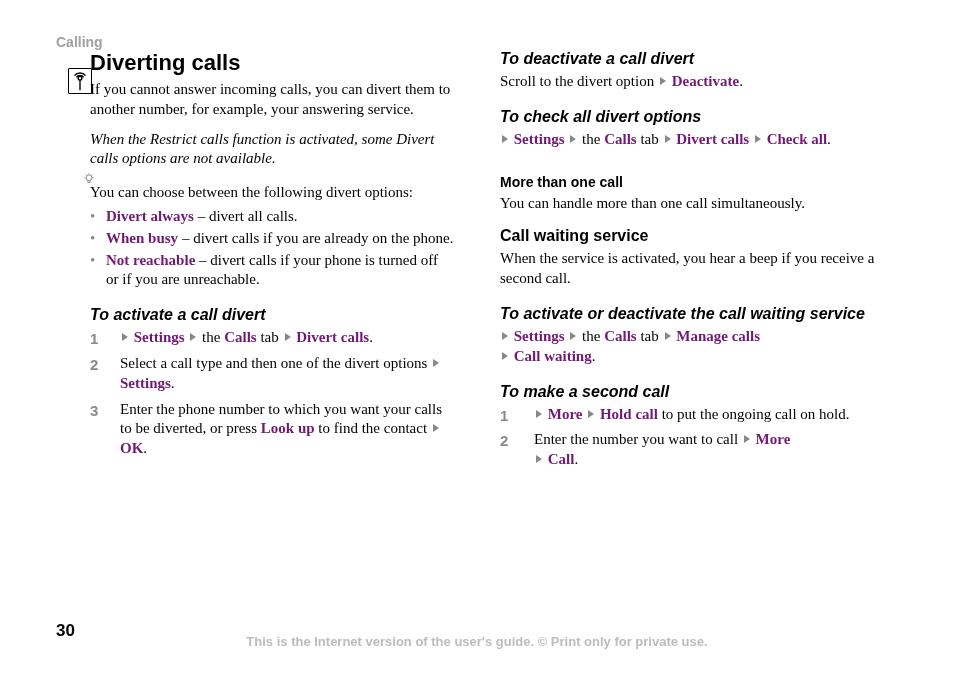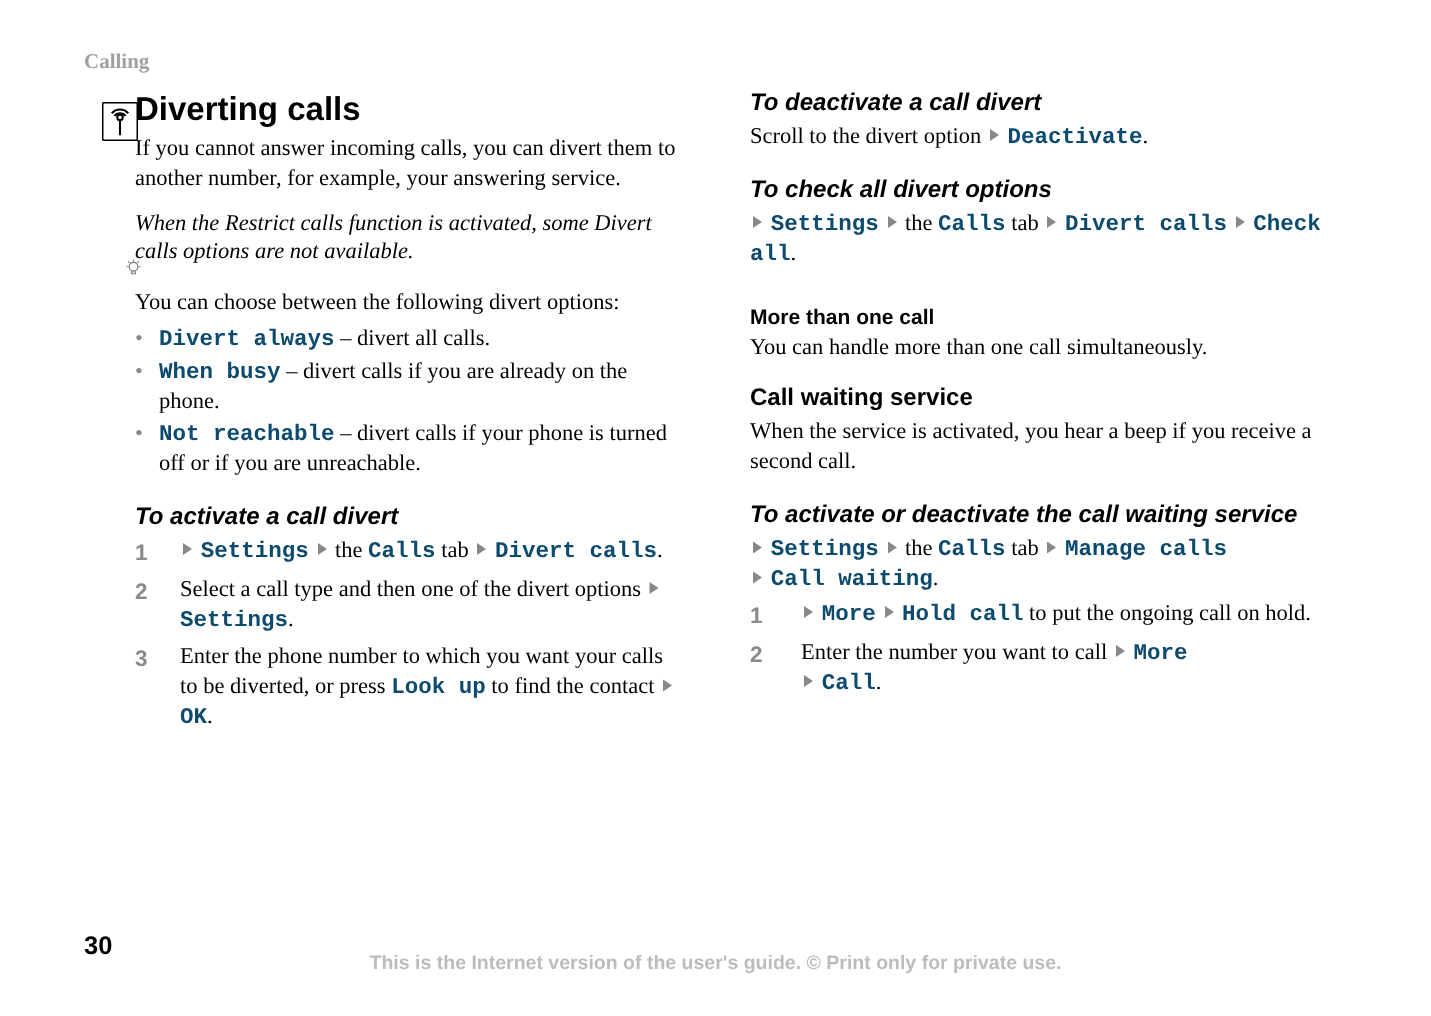--- a/index.html
+++ b/index.html
@@ -13,25 +13,24 @@
     height: 677px;
     box-sizing: border-box;
   }
   .page {
     padding: 34px 56px 20px 56px;
     box-sizing: border-box;
     height: 100%;
     position: relative;
   }
   .header {
-    font-family: Liberation Serif, serif;
+    font-family: Liberation Sans, sans-serif;
     font-weight: bold;
     color: #a0a0a0;
     font-size: 14px;
-    margin-bottom: 10px;
   }
   .columns {
     display: flex;
     gap: 46px;
   }
   .col {
     width: 50%;
   }
   .icon-box {
     width: 22px;
@@ -111,23 +110,23 @@
   }
   .bullets li::before {
     content: "•";
     position: absolute;
     left: 0;
     top: 0;
     color: #888;
     font-size: 15px;
   }
   .gray-bold {
-    font-family: Liberation Mono, monospace;
+    font-family: Liberation Serif, serif;
     font-weight: bold;
-    color: #0c4a6e;
+    color: #701a75;
   }
   .steps {
     list-style: none;
     padding: 0;
     margin: 0;
   }
   .steps li {
     position: relative;
     padding-left: 30px;
     line-height: 1.32;
@@ -257,20 +256,21 @@
 
       <div class="h3">Call waiting service</div>
       <p class="para">When the service is activated, you hear a beep if you receive a second call.</p>
 
       <div class="h4">To activate or deactivate the call waiting service</div>
       <p class="para2">
         <span class="tri"></span> <span class="gray-bold">Settings</span> <span class="tri"></span><span> the </span><span class="gray-bold">Calls</span><span> tab </span><span class="tri"></span> <span class="gray-bold">Manage calls</span><br>
         <span class="tri"></span> <span class="gray-bold">Call waiting</span><span>.</span>
       </p>
 
+      <div class="h4">To make a second call</div>
       <ol class="steps steps-r">
         <li>
           <span class="step-num">1</span>
           <span class="tri"></span> <span class="gray-bold">More</span> <span class="tri"></span> <span class="gray-bold">Hold call</span><span> to put the ongoing call on hold.</span>
         </li>
         <li>
           <span class="step-num">2</span>
           <span>Enter the number you want to call </span><span class="tri"></span> <span class="gray-bold">More</span><br><span class="tri"></span> <span class="gray-bold">Call</span><span>.</span>
         </li>
       </ol>

